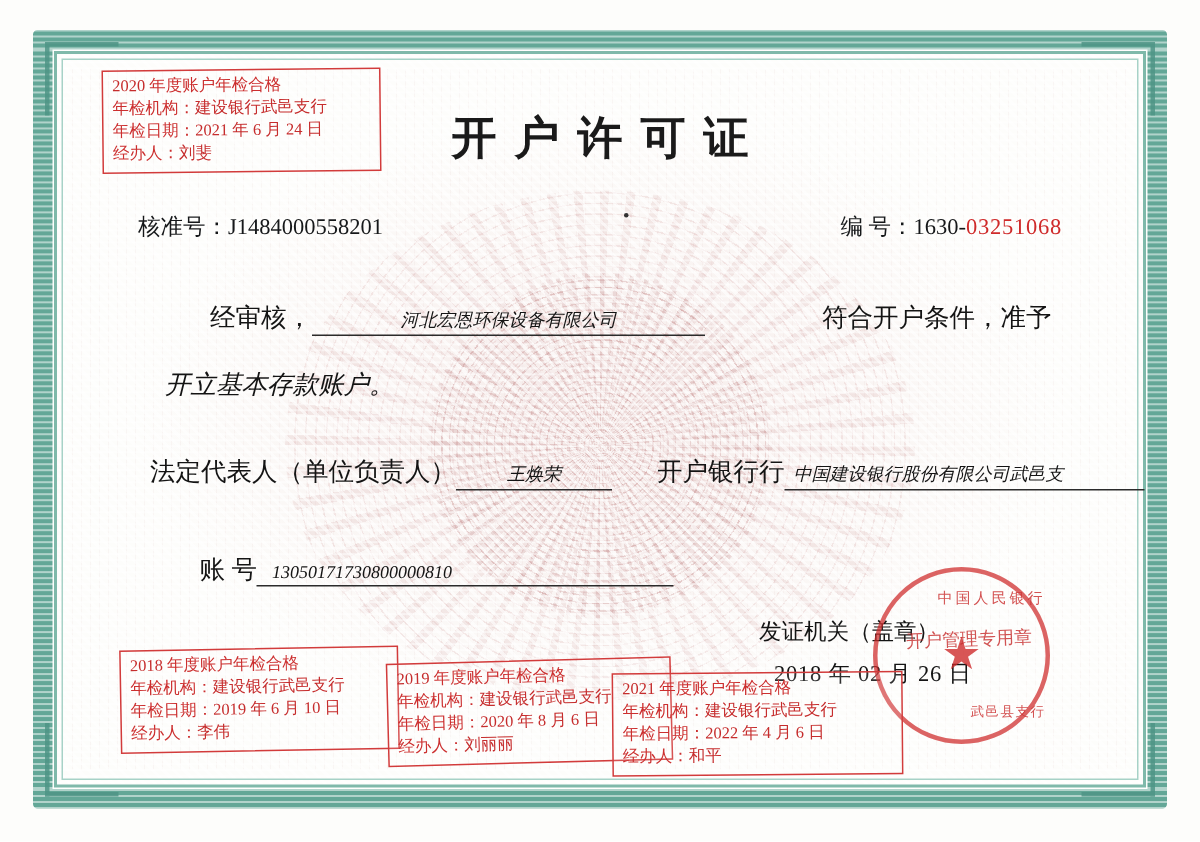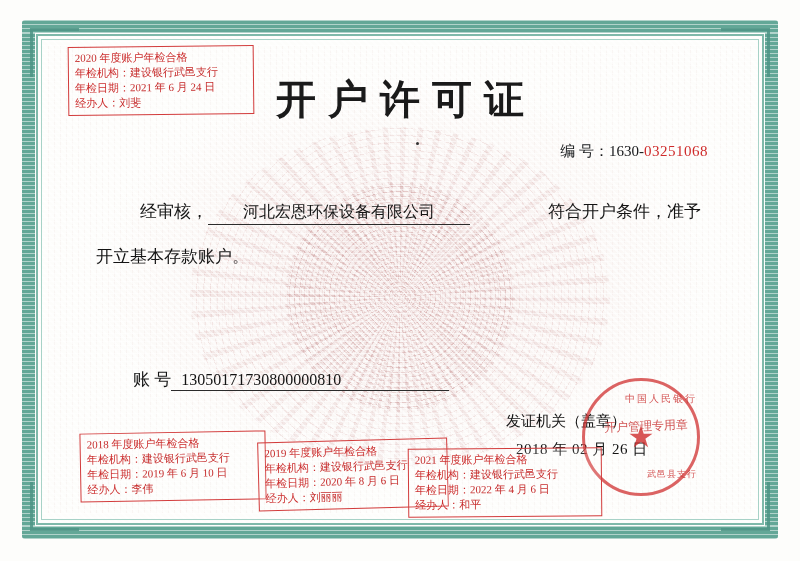--- a/index.html
+++ b/index.html
@@ -103,21 +103,21 @@
     pointer-events: none;
   }
 
   
   .title {
     position: absolute;
     top: 72px;
     left: 0; right: 0;
     text-align: center;
     font-family: "Liberation Serif", serif;
-    font-size: 40px;
+    font-size: 30px;
     font-weight: bold;
     letter-spacing: 12px;
     color: #1a1a1a;
     text-indent: 12px;
   }
 
   
   .row-approval {
     position: absolute;
     top: 142px;
@@ -141,30 +141,31 @@
 
   
   .body-line {
     position: absolute;
     font-family: "Liberation Serif", serif;
     font-size: 17px;
     color: #141414;
     white-space: nowrap;
   }
   .l1 { top: 200px; left: 140px; }
-  .l2 { top: 245px; left: 96px; }
+  .l2 { top: 245px; left: 110px; font-style: italic; }
   .l3 { top: 303px; left: 100px; }
   .l4 { top: 368px; left: 92px; margin-left: 41px; }
 
   .fillin {
     display: inline-block;
     border-bottom: 1px solid #2b2b2b;
     text-align: center;
     padding: 0 6px 1px 6px;
-    font-size: 16px;
+    font-size: 12px;
+    font-style: italic;
   }
   .fillin.w-company { min-width: 250px; }
   .fillin.w-rep     { min-width: 92px; }
   .fillin.w-bank    { min-width: 228px; text-align: left; }
   .fillin.w-acct    { min-width: 262px; text-align: left; padding-left: 10px; }
 
   .gap-wide { display: inline-block; width: 78px; }
   .gap-mid  { display: inline-block; width: 30px; }
 
   
@@ -276,31 +277,37 @@
   <div class="border-thin"></div>
   <div class="corner tl"></div>
   <div class="corner tr"></div>
   <div class="corner bl"></div>
   <div class="corner br"></div>
 
   <div class="title">开户许可证</div>
 
   <div class="dot-center"></div>
 
+  <div class="row-approval">
+    <span>核准号：</span><span>J1484000558201</span>
+  </div>
 
   <div class="row-serial">
     <span>编  号：</span><span>1630-</span><span class="serial-red">03251068</span>
   </div>
 
   <div class="body-line l1">
     <span>经审核，</span><span class="fillin w-company">河北宏恩环保设备有限公司</span><span class="gap-wide"></span><span>符合开户条件，准予</span>
   </div>
 
   <div class="body-line l2">开立基本存款账户。</div>
 
+  <div class="body-line l3">
+    <span>法定代表人（单位负责人）</span><span class="fillin w-rep">王焕荣</span><span class="gap-mid"></span><span>开户银行行</span><span class="fillin w-bank">中国建设银行股份有限公司武邑支</span>
+  </div>
 
   <div class="body-line l4">
     <span>账  号</span><span class="fillin w-acct">13050171730800000810</span>
   </div>
 
   <div class="issuer">发证机关（盖章）</div>
   <div class="issue-date">
     <span>2018</span>
     <span>年</span>
     <span>02</span>

